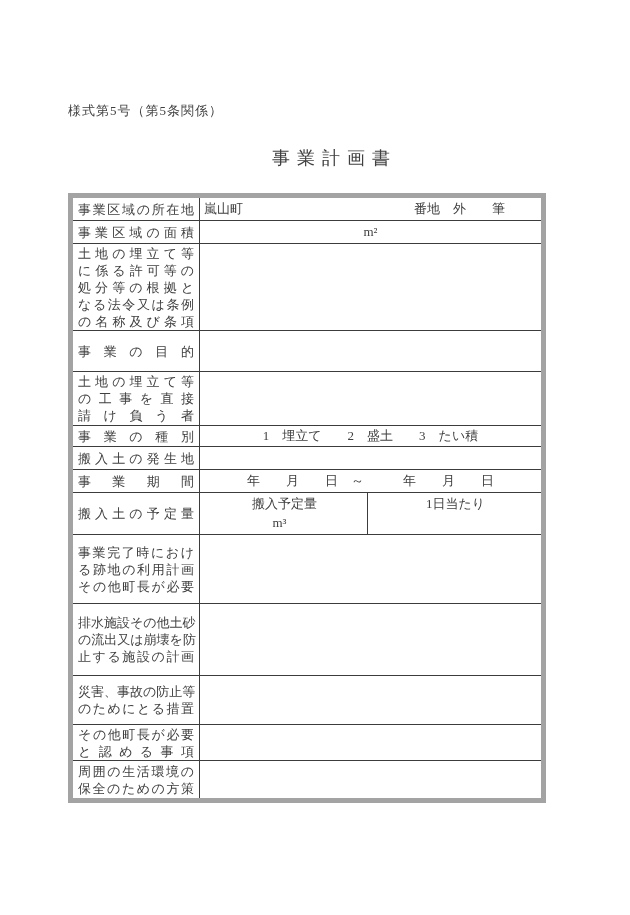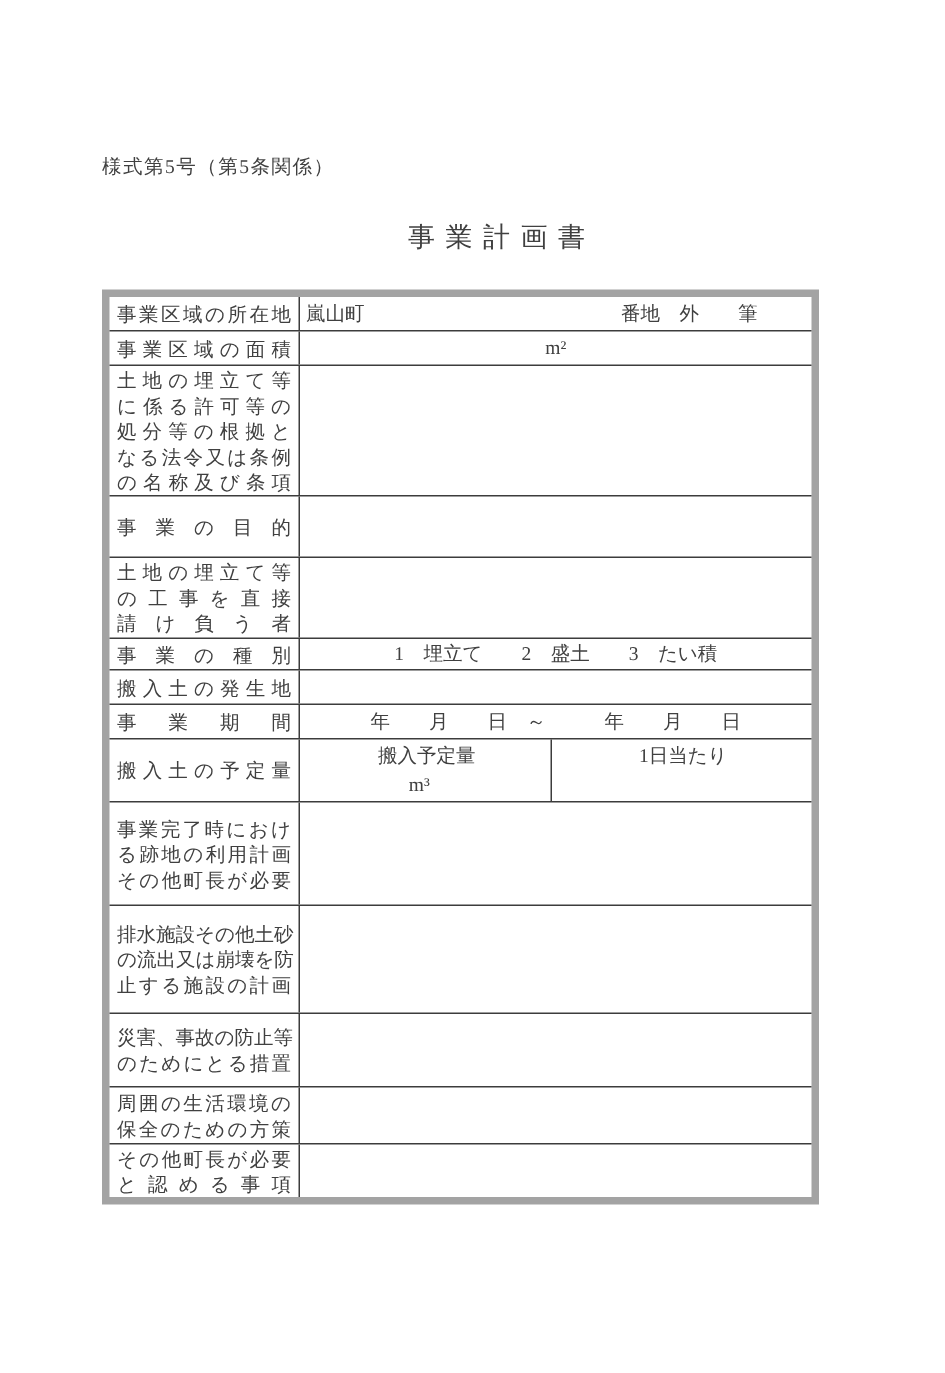--- a/index.html
+++ b/index.html
@@ -168,30 +168,30 @@
 
     <div class="row" style="height:49px">
       <div class="lbl">
         <div class="jl">災害、事故の防止等</div>
         <div class="jl">のためにとる措置</div>
       </div>
       <div class="val"></div>
     </div>
 
 
+    <div class="row" style="height:36px">
+      <div class="lbl">
+        <div class="jl">その他町長が必要</div>
+        <div class="jl">と認める事項</div>
+      </div>
+      <div class="val"></div>
+    </div>
+
     <div class="row" style="height:38px">
       <div class="lbl">
         <div class="jl">周囲の生活環境の</div>
         <div class="jl">保全のための方策</div>
       </div>
       <div class="val"></div>
     </div>
 
-    <div class="row" style="height:36px">
-      <div class="lbl">
-        <div class="jl">その他町長が必要</div>
-        <div class="jl">と認める事項</div>
-      </div>
-      <div class="val"></div>
-    </div>
-
   </div>
 </div>
 
 </body></html>

